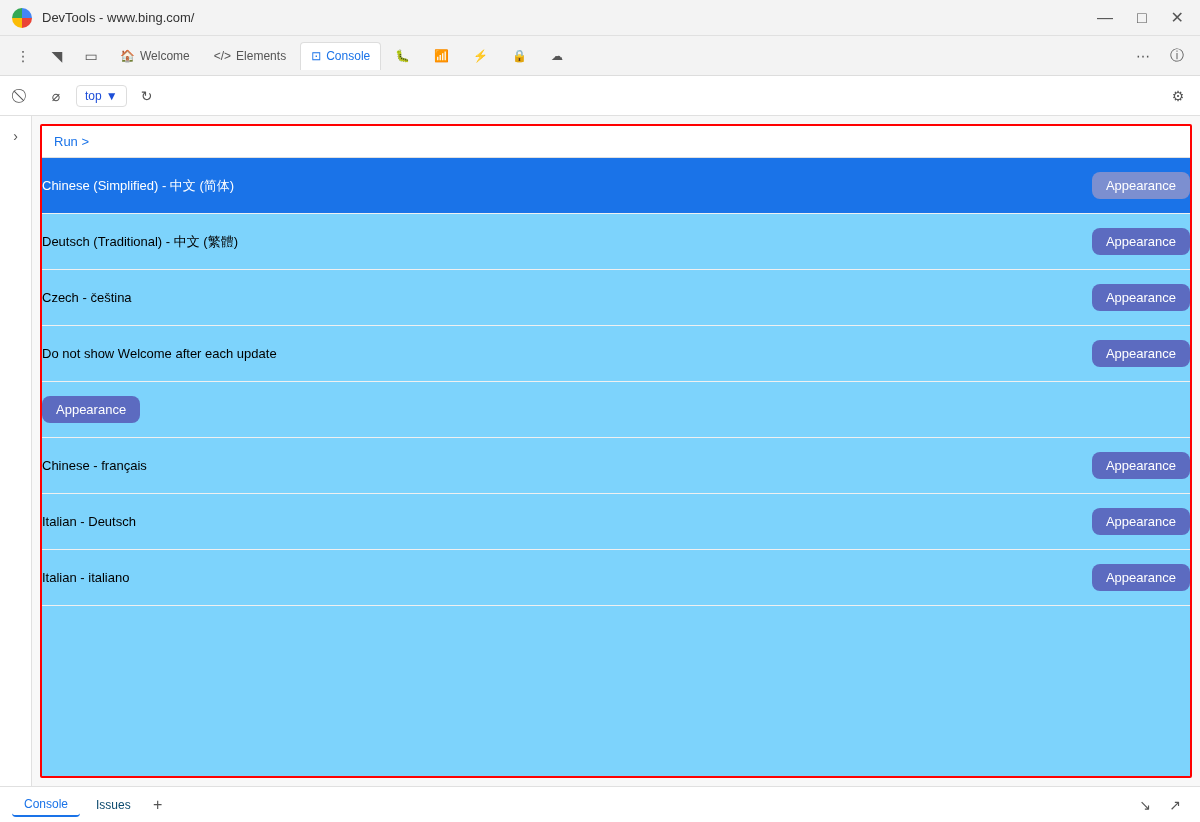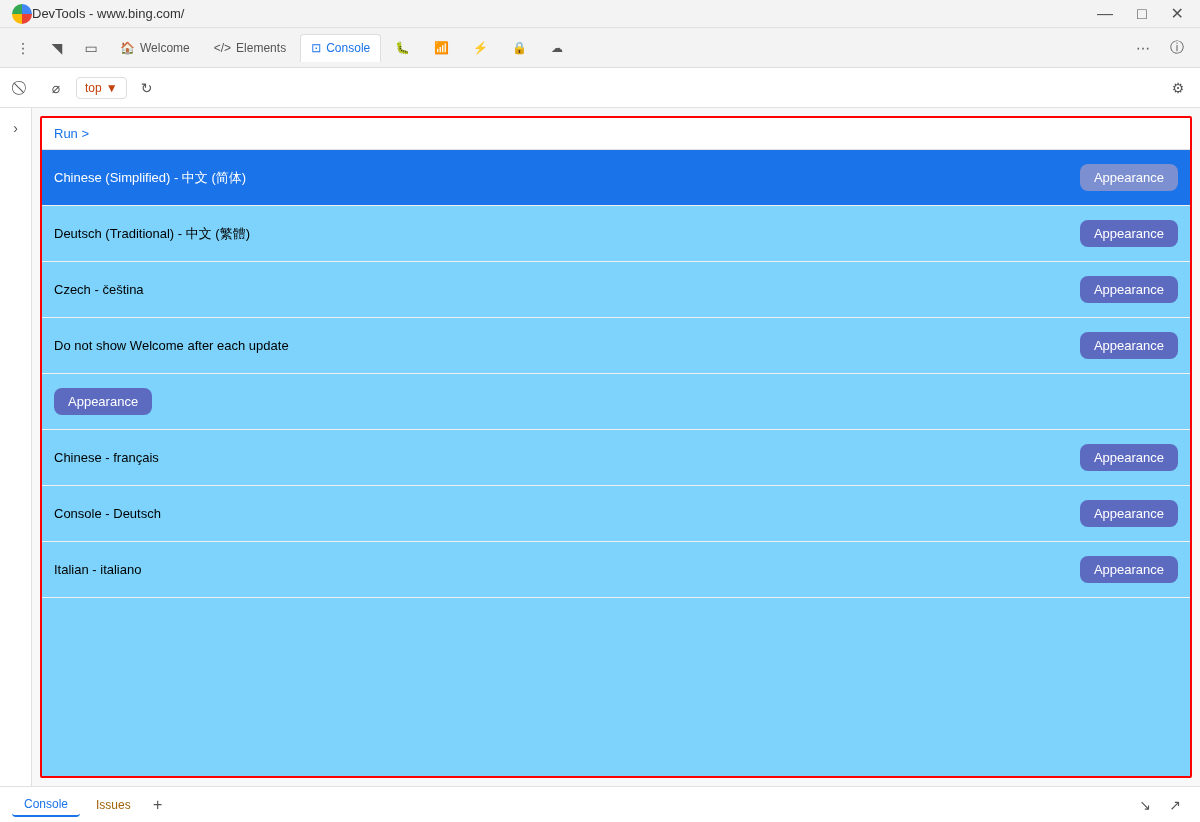--- a/index.html
+++ b/index.html
@@ -9,25 +9,26 @@
       background: #f0f0f0;
       font-family: 'Segoe UI', Arial, sans-serif;
       font-size: 13px;
       overflow: hidden;
       display: flex;
       flex-direction: column;
     }
 
     
     .title-bar {
-      height: 28px;
+      height: 36px;
       background: #f3f3f3;
       display: flex;
       align-items: center;
       padding: 0 12px;
+      gap: 10px;
       border-bottom: 1px solid #e0e0e0;
       flex-shrink: 0;
     }
     .title-bar-logo {
       width: 20px;
       height: 20px;
       border-radius: 50%;
       background: conic-gradient(#4285f4 0deg 90deg, #ea4335 90deg 180deg, #fbbc05 180deg 270deg, #34a853 270deg 360deg);
       flex-shrink: 0;
     }
@@ -126,21 +127,21 @@
     }
     .context-dropdown {
       display: flex;
       align-items: center;
       gap: 4px;
       padding: 3px 8px;
       border: 1px solid #ddd;
       border-radius: 4px;
       cursor: pointer;
       font-size: 12px;
-      color: #c2410c;
+      color: #1d4ed8;
       background: white;
     }
     .toolbar-right {
       margin-left: auto;
     }
 
     
     .main-area {
       flex: 1;
       display: flex;
@@ -216,21 +217,21 @@
       background: #f0f0f0;
     }
     .results-list::-webkit-scrollbar-thumb {
       background: #aaa;
       border-radius: 5px;
     }
 
     .result-item {
       display: flex;
       align-items: center;
-      padding: 0 12px;
+      padding: 0 0;
       height: 56px;
       border-bottom: 1px solid #f0f0f0;
       cursor: pointer;
       gap: 20px;
     }
     .result-item.selected {
       background: #1a73e8;
       color: white;
     }
     .result-item-label {
@@ -261,21 +262,21 @@
       display: flex;
       align-items: center;
       padding: 0 12px;
       gap: 4px;
       border-top: 1px solid #e0e0e0;
       flex-shrink: 0;
     }
     .bottom-tab {
       padding: 4px 12px;
       font-size: 12px;
-      color: #a16207;
+      color: #0c4a6e;
       cursor: pointer;
       border-radius: 4px;
     }
     .bottom-tab.active {
       color: #1a73e8;
       border-bottom: 2px solid #1a73e8;
     }
     .bottom-add-btn {
       width: 22px;
       height: 22px;
@@ -399,21 +400,21 @@
           <button class="appearance-btn">Appearance</button>
         </div>
         <div class="result-item">
           <button class="appearance-btn">Appearance</button>
         </div>
         <div class="result-item">
           <span class="result-item-label">Chinese - français</span>
           <button class="appearance-btn">Appearance</button>
         </div>
         <div class="result-item">
-          <span class="result-item-label">Console - Deutsch</span>
+          <span class="result-item-label">Italian - Deutsch</span>
           <button class="appearance-btn">Appearance</button>
         </div>
         <div class="result-item">
           <span class="result-item-label">Italian - italiano</span>
           <button class="appearance-btn">Appearance</button>
         </div>
       </div>
 
   </div>
 </div>

